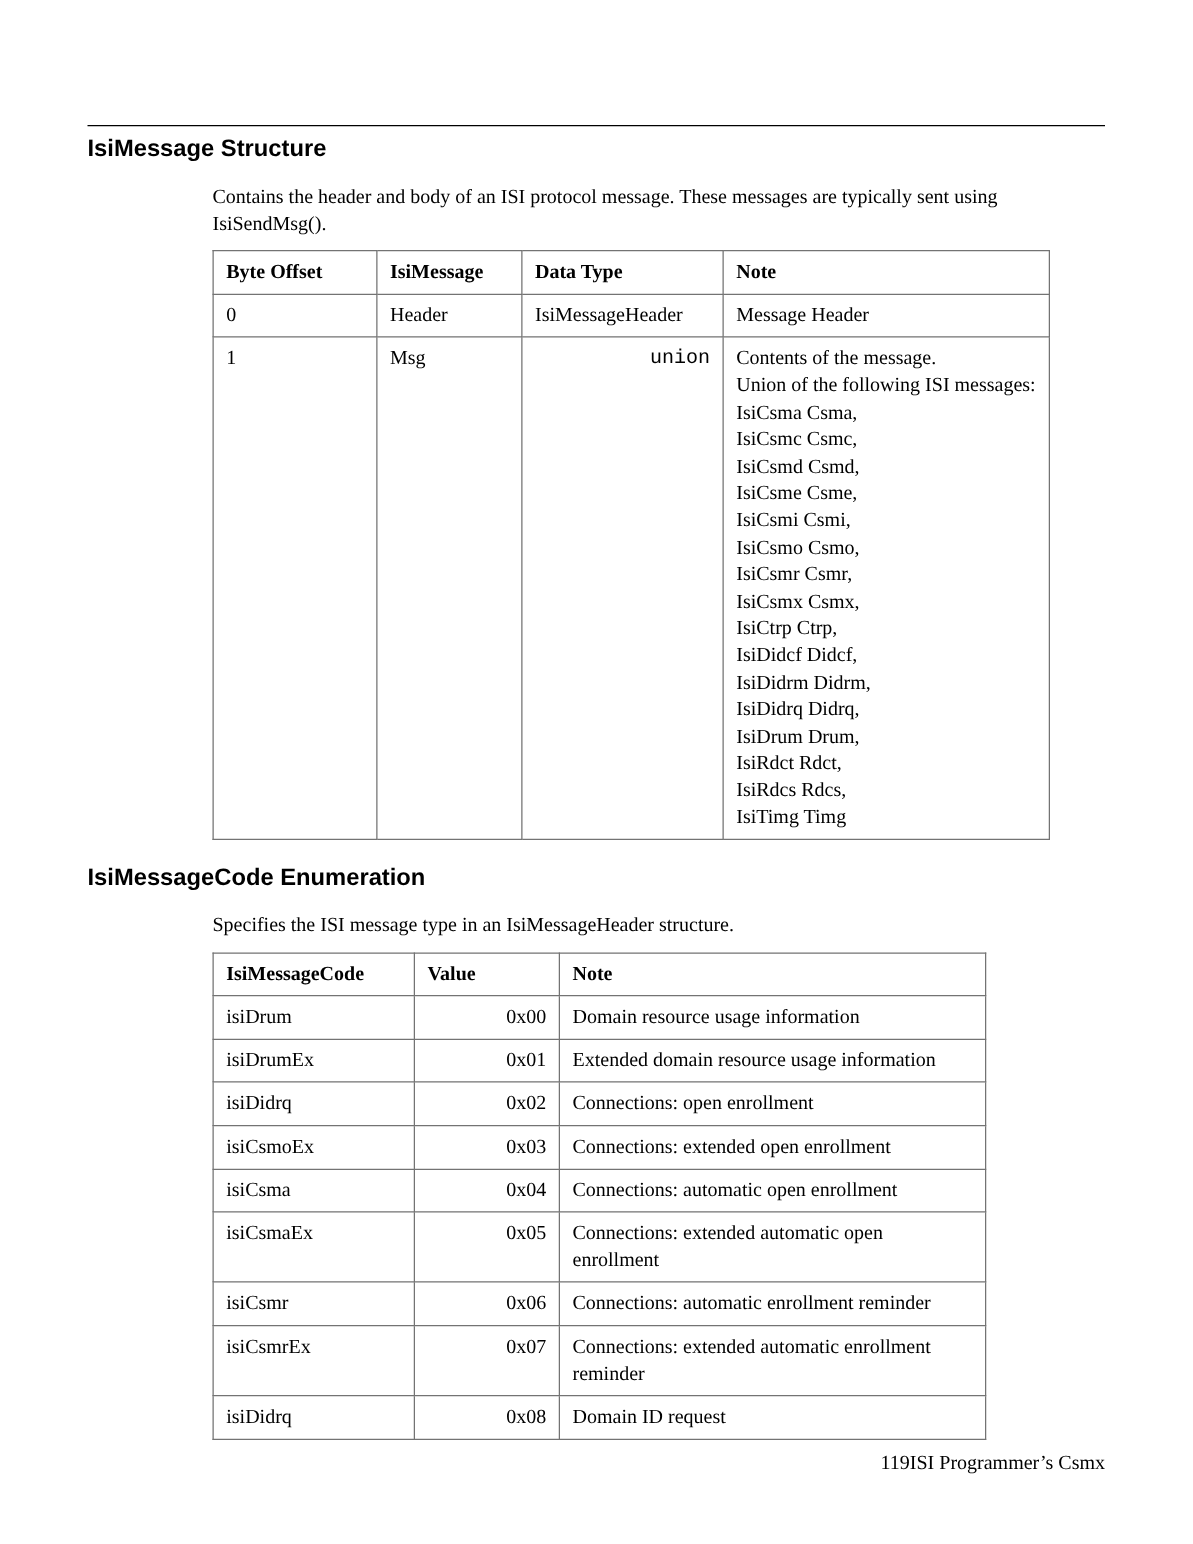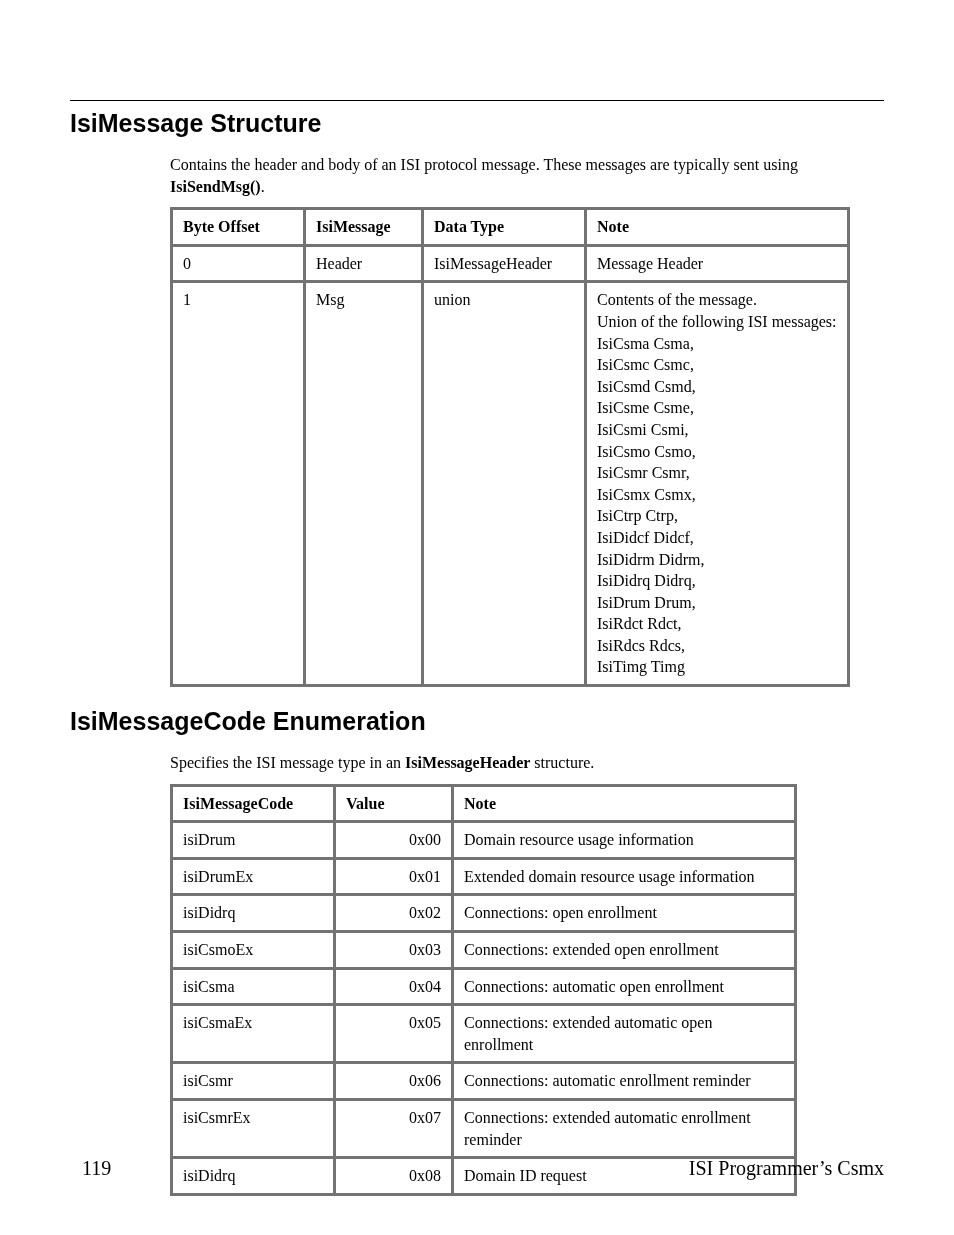--- a/index.html
+++ b/index.html
@@ -20,62 +20,61 @@
     position: relative;
   }
   .hrule {
     border: none;
     border-top: 1px solid #000;
     margin: 0;
   }
   h1 {
     font-family: Arial, Helvetica, sans-serif;
     font-weight: bold;
-    font-size: 25px;
+    font-size: 19px;
     margin: 8px 0 14px 0;
   }
   .body-text {
     margin-left: 100px;
     margin-bottom: 10px;
     line-height: 1.35;
   }
-  .bold { font-weight: bold; }
+  .bold { font-weight: normal; }
   table {
     border-collapse: collapse;
     margin-left: 100px;
     margin-bottom: 20px;
   }
   th, td {
-    border: 3px solid #737373;
+    border: 1px solid #737373;
     padding: 6px 10px;
     vertical-align: top;
     text-align: left;
     line-height: 1.35;
     font-weight: normal;
   }
   th { font-weight: bold; }
   .t1 th:nth-child(1), .t1 td:nth-child(1) { width: 110px; }
   .t1 th:nth-child(2), .t1 td:nth-child(2) { width: 95px; }
   .t1 th:nth-child(3), .t1 td:nth-child(3) { width: 140px; }
-  .t1 td.ralign { text-align: left; }
+  .t1 td.ralign { text-align: right; font-family: Liberation Mono, monospace; }
 
   .t2 th:nth-child(1), .t2 td:nth-child(1) { width: 140px; }
   .t2 th:nth-child(2), .t2 td:nth-child(2) { width: 95px; text-align: right; }
   .t2 th:nth-child(2) { text-align: left; }
   .t2 th:nth-child(3), .t2 td:nth-child(3) { width: 320px; }
 
   .footer {
     position: absolute;
     bottom: 55px;
     left: 70px;
     right: 70px;
     display: flex;
-    justify-content: space-between;
-    font-size: 20px;
-    margin-left: 12px;
+    justify-content: flex-end;
+    font-size: 16px;
   }
   .note-list div { margin: 0; }
 </style>
 </head>
 <body>
 
 <div class="page">
   <hr class="hrule">
   <h1>IsiMessage Structure</h1>
 

